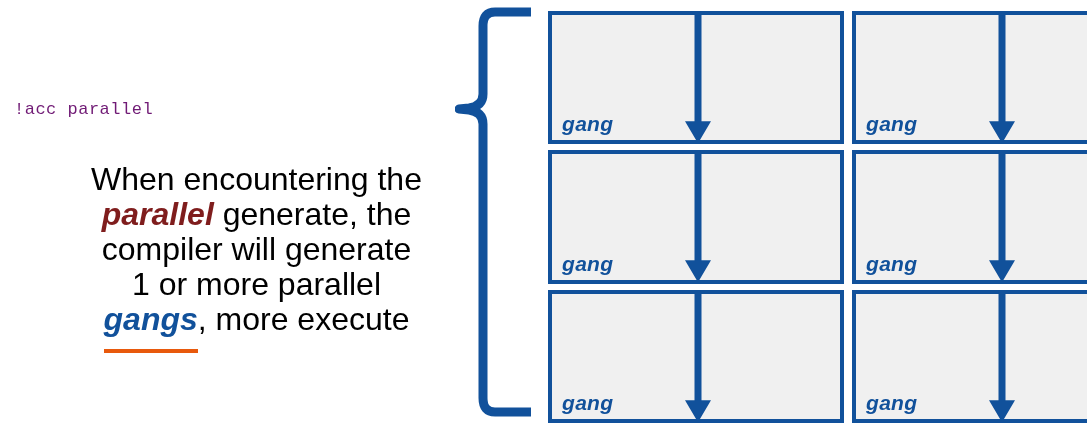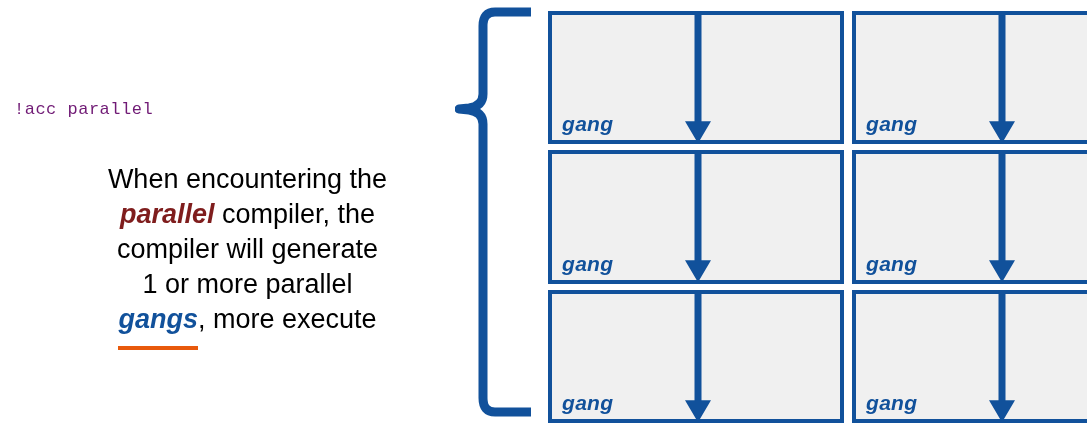--- a/index.html
+++ b/index.html
@@ -30,25 +30,25 @@
     top: 100px;
     font-family: "Liberation Mono", "DejaVu Sans Mono", monospace;
     font-size: 17px;
     letter-spacing: 0.5px;
     color: #701a75;
     white-space: pre;
   }
 
   #description {
     position: absolute;
-    left: 55px;
+    left: 64px;
     top: 162px;
     width: 385px;
     text-align: center;
-    font-size: 27px;
+    font-size: 32px;
     line-height: 35px;
     color: #000000;
   }
   #description .kw-parallel {
     font-weight: bold;
     font-style: italic;
     color: #7f1d1d;
   }
   #description .em-phrase {
     color: #000000;
@@ -116,21 +116,21 @@
 </head>
 <body>
 
 <div id="left-panel">
 
   <div id="code-line">!acc parallel</div>
 
   <div id="description">
     <span>When encountering the</span>
     <br>
-    <span class="kw-parallel">parallel</span><span> compiler, the</span>
+    <span class="kw-parallel">parallel</span><span> generate, the</span>
     <br>
     <span>compiler will generate</span>
     <br>
     <span class="em-phrase">1 or more parallel</span>
     <br>
     <span class="kw-gangs">gangs</span><span>, more execute</span>
     <br>
   </div>
 </div>
 

